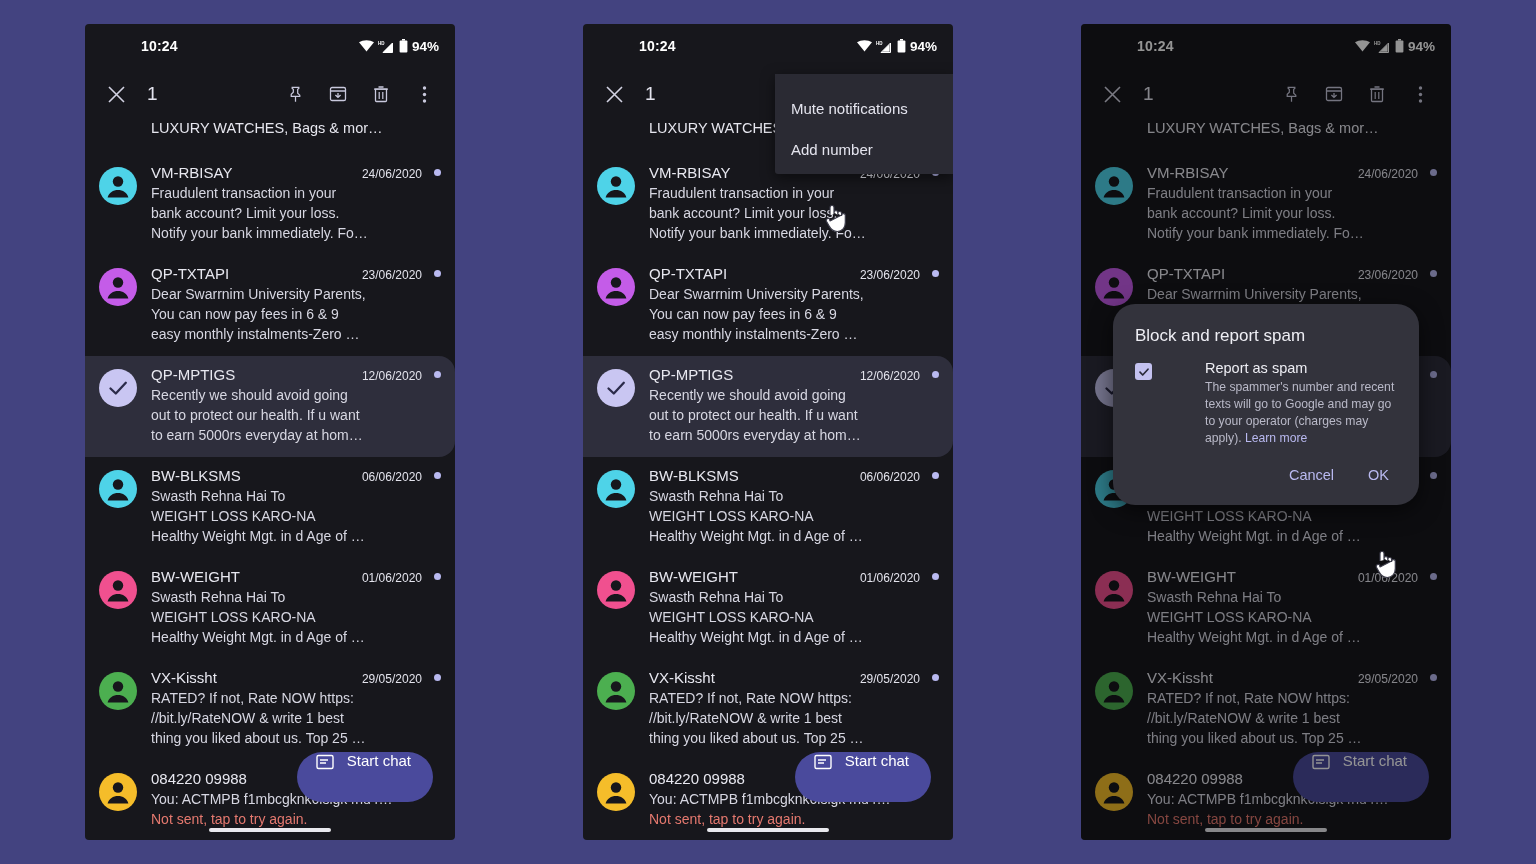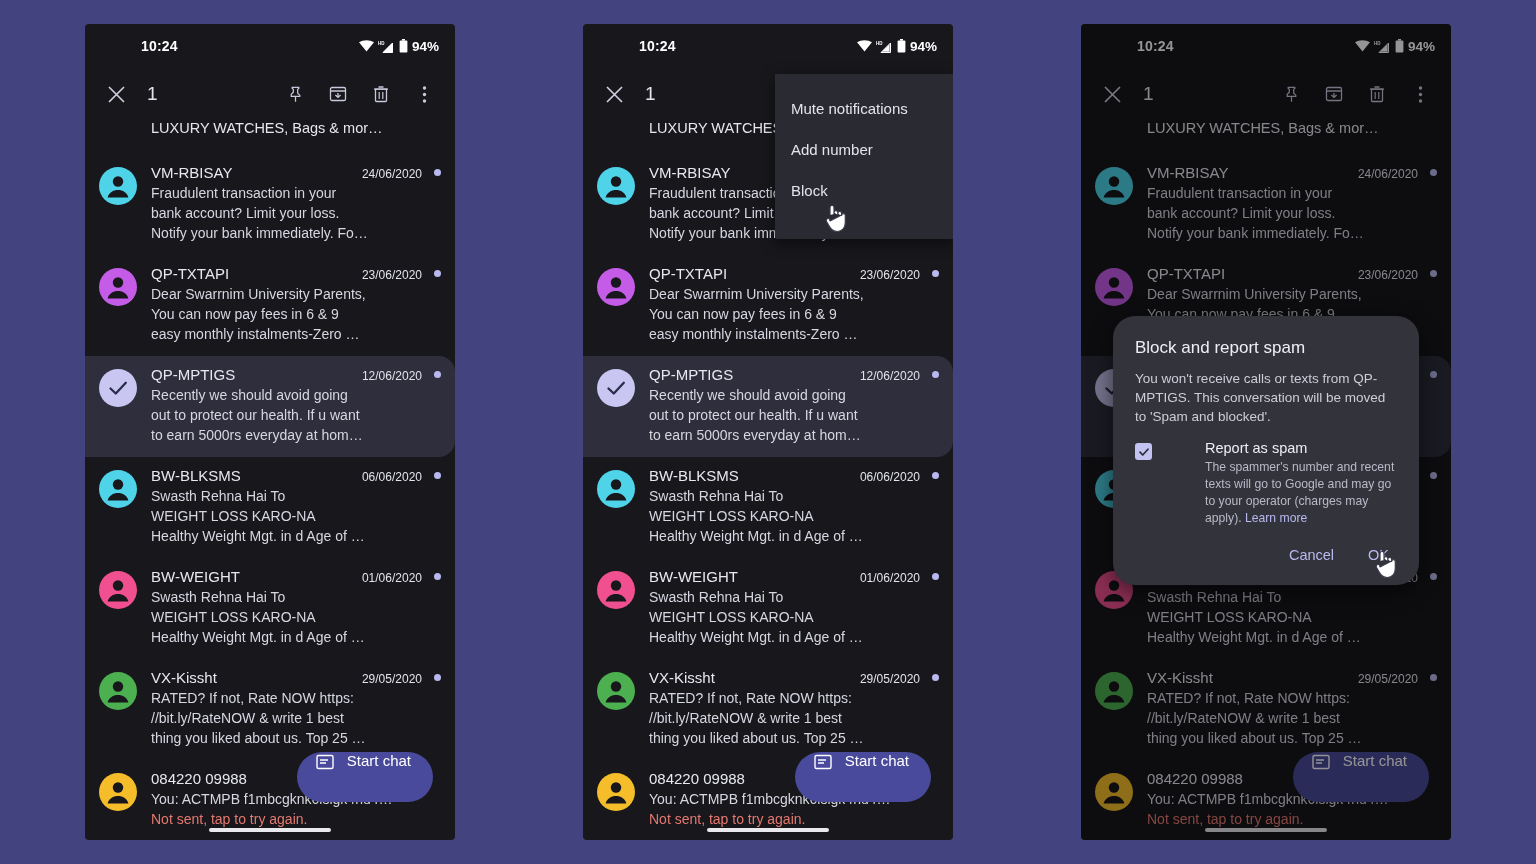--- a/index.html
+++ b/index.html
@@ -77,33 +77,33 @@
 
   
   .home-ind {
     position: absolute; bottom: 8px; left: 50%; transform: translateX(-50%);
     width: 122px; height: 4px; border-radius: 2px; background: #e9e9ee;
   }
 
   
   .menu {
     position: absolute; top: 50px; right: 0; width: 178px;
-    background: #2a2a33; padding: 14px 0 28px 0;
+    background: #2a2a33; padding: 14px 0 4px 0;
     border-bottom-left-radius: 3px;
     box-shadow: 0 4px 14px rgba(0,0,0,.5);
     z-index: 20;
   }
   .menu-item { padding: 12px 16px; font-size: 15px; color: #e4e4ee; cursor: pointer; }
 
   
   .scrim { position: absolute; inset: 0; background: rgba(0,0,0,.42); z-index: 15; }
   .dialog {
     position: absolute; z-index: 25;
     left: 50%; transform: translateX(-50%);
-    top: 292px; width: 306px;
+    top: 280px; width: 306px;
     background: #33333c; border-radius: 22px;
     padding: 22px 22px 10px 22px;
     box-shadow: 0 6px 22px rgba(0,0,0,.55);
   }
   .dlg-title { font-size: 17px; color: #eeeef4; margin-bottom: 11px; }
   .dlg-body { font-size: 13.5px; line-height: 19px; color: #cdcdda; }
   .dlg-check-row { display: flex; margin-top: 14px; gap: 36px; }
   .checkbox {
     width: 17px; height: 17px; border-radius: 3px; background: #c4c2f0;
     flex: 0 0 17px; margin-top: 3px; display:flex; align-items:center; justify-content:center; cursor:pointer;
@@ -484,21 +484,20 @@
                 <div class="unread-dot hidden"></div>
               </div>
               <div class="snippet">You: ACTMPB f1mbcgknk6lsigk4hu4…<br><span class="err">Not sent, tap to try again.</span></div>
             </div>
           </div>
         </div>
 
       <div class="menu">
         <div class="menu-item">Mute notifications</div>
         <div class="menu-item">Add number</div>
-        <div class="menu-item">Block</div>
       </div>
 
       <div class="cursor" style="left:240px; top:178px;">
         <svg width="30" height="34" viewBox="0 0 30 34">
           <path d="M7 13V5.5a2 2 0 0 1 4 0V12m0-1.5a1.9 1.9 0 0 1 3.8 0V13m0-1.6a1.9 1.9 0 0 1 3.8 0V14m0-1a1.9 1.9 0 0 1 3.7 0v7.5c0 5.2-3 9-8 9-4.4 0-6.3-2-8.3-5.6l-2.6-4.7a2 2 0 0 1 3.2-2.3L7 19z" fill="#fff" stroke="#3a3a48" stroke-width="1.2" stroke-linejoin="round"></path>
         </svg>
       </div>
 
       <div class="fab" style="background: rgb(74, 74, 156);">
         <span>
@@ -712,21 +711,20 @@
         </span>
         <span>Start chat</span>
       </div>
 
       <div class="home-ind"></div>
 
       <div class="scrim"></div>
 
       <div class="dialog">
         <div class="dlg-title">Block and report spam</div>
-        <div class="dlg-body">You won't receive calls or texts from QP-MPTIGS. This conversation will be moved to 'Spam and blocked'.</div>
         <div class="dlg-check-row">
           <span class="checkbox">
             <svg width="12" height="12" viewBox="0 0 12 12">
                 <path d="M2 6.2 4.7 9 10 3.2" fill="none" stroke="#2b2b3a" stroke-width="1.7" stroke-linecap="round" stroke-linejoin="round"></path>
               </svg>
           </span>
           <span class="dlg-check-body">
             <span class="dlg-check-title" style="display:block">Report as spam</span>
             <span class="dlg-check-sub" style="display:block">
               <span>The spammer's number and recent texts will go to Google and may go to your operator (charges may apply). </span><span class="dlg-link">Learn more</span>

